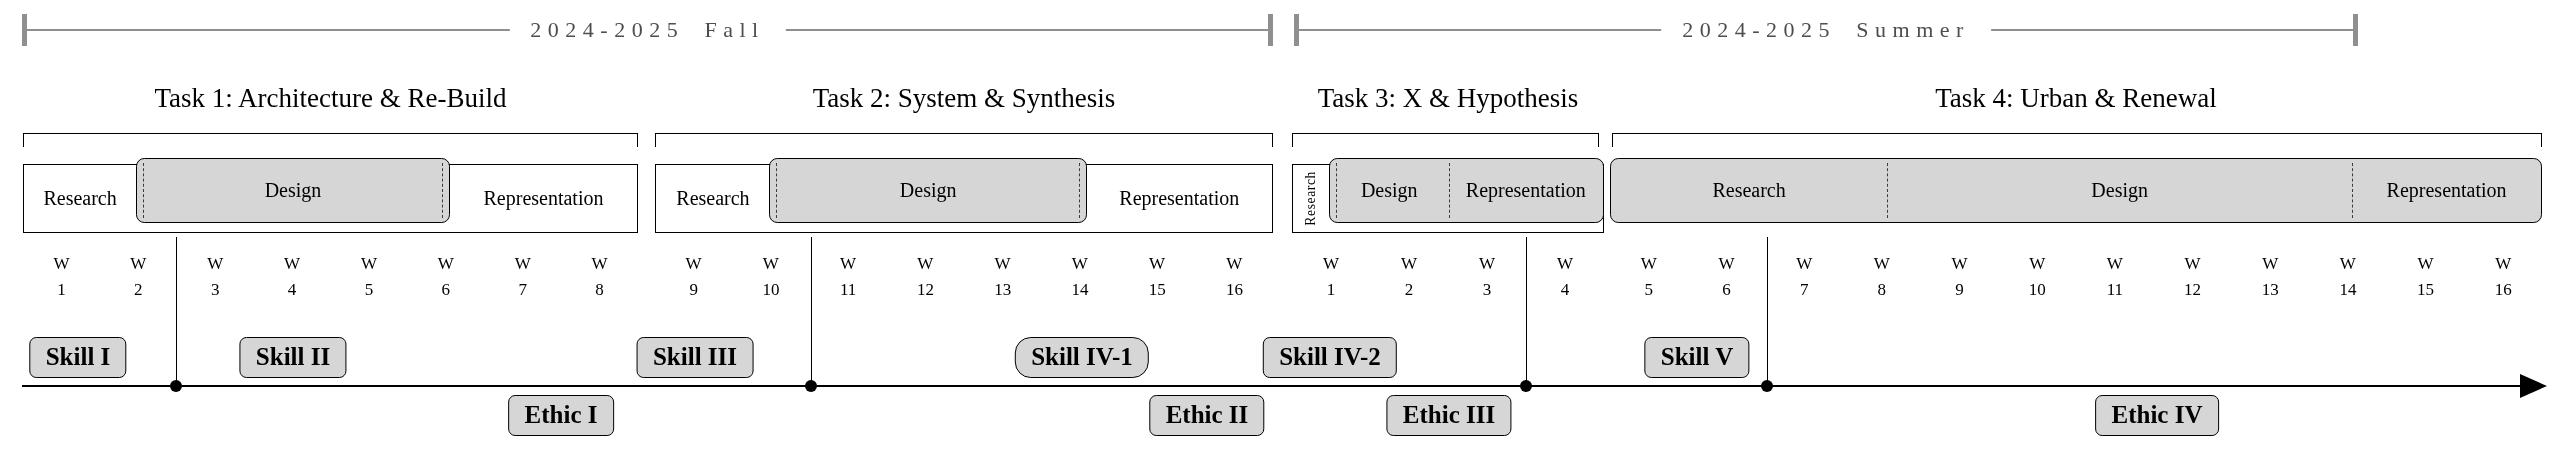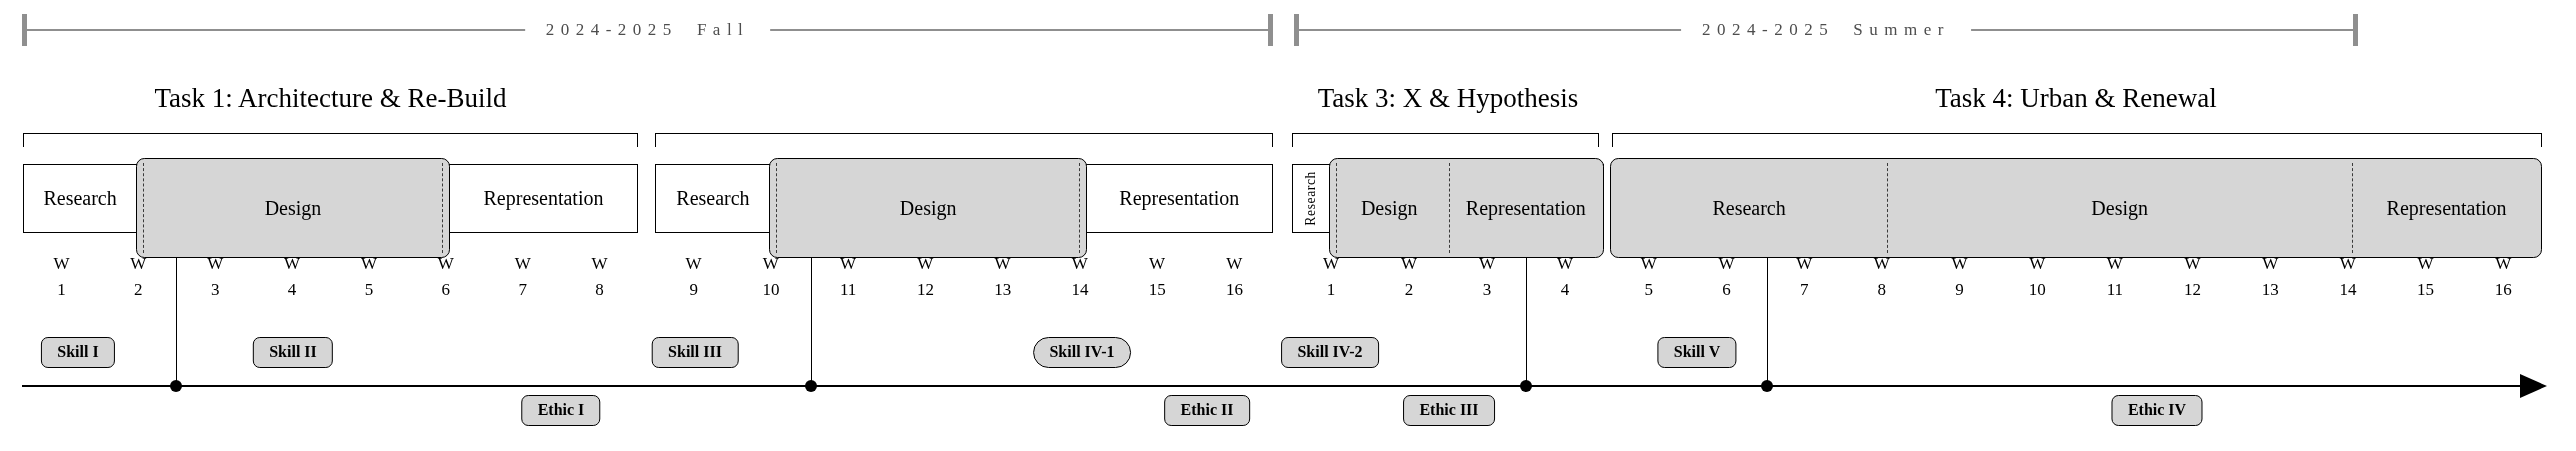--- a/index.html
+++ b/index.html
@@ -7,48 +7,48 @@
     position:relative; width:2576px; height:452px; background:#ffffff;
     font-family:"Liberation Serif","DejaVu Serif",serif; color:#000; overflow:hidden;
   }
   
   .semester{position:absolute; top:14px; height:32px;}
   .sem-line{position:absolute; left:0; right:0; top:15px; height:2.4px; background:#8f8f8f;}
   .sem-tick{position:absolute; top:0; width:5.3px; height:32px; background:#8f8f8f;}
   .sem-tick.left{left:0;} .sem-tick.right{right:0;}
   .sem-label{
     position:absolute; left:50%; top:16px; transform:translate(-50%,-50%);
-    background:#fff; padding:0 21px; font-size:17px; letter-spacing:6.5px; word-spacing:8.3px;
+    background:#fff; padding:0 21px; font-size:22px; letter-spacing:6.5px; word-spacing:8.3px;
     color:#4d4d4d; white-space:nowrap;
   }
   
   .task{position:absolute; top:83px; height:234px;}
   .task-title{position:absolute; top:0; left:-36px; right:-36px; text-align:center; font-size:27px; white-space:nowrap;}
   .bracket{position:absolute; top:50px; left:0; right:0; height:14px;
     border-top:1.5px solid #000; border-left:1.5px solid #000; border-right:1.5px solid #000; box-sizing:border-box;}
   .bar{position:absolute; top:81px; left:0; right:0; height:69px; background:#fff;
     border:1.5px solid #000; box-sizing:border-box;}
   .phase-label{position:absolute; top:0; bottom:0; display:flex; align-items:center; justify-content:center; font-size:20px;}
-  .graybox{position:absolute; top:75px; height:100px; background:#d6d6d6;
+  .graybox{position:absolute; top:75px; height:65px; background:#d6d6d6;
     border:1.8px solid #000; border-radius:8.3px; box-sizing:border-box;}
   .gb-inner{position:absolute; top:0; bottom:0; display:flex; align-items:center; justify-content:center; font-size:20px;}
   .dash{position:absolute; top:3.6px; bottom:3.6px; width:0; border-left:1.2px dashed #3a3a3a;}
   .vert-label{writing-mode:vertical-rl; transform:rotate(180deg); font-size:13.6px; letter-spacing:0.6px;}
   .weeks{position:absolute; top:168px; left:0; right:0; display:flex;}
   .week{flex:1; text-align:center; font-size:17px; line-height:1.55;}
   
   .dropline{position:absolute; top:237px; height:150px; width:1.2px; background:#000;}
   .timeline-line{position:absolute; left:22px; top:385px; width:2500px; height:1.8px; background:#000;}
   .arrowhead{position:absolute; left:2520px; top:374px; width:0; height:0;
     border-top:12.4px solid transparent; border-bottom:12.4px solid transparent; border-left:27px solid #000;}
   .dot{position:absolute; top:380px; width:12px; height:12px; background:#000; border-radius:50%; transform:translateX(-50%);}
   
   .badge{position:absolute; transform:translateX(-50%); background:#d6d6d6;
     border:1.5px solid #000; border-radius:7px; padding:5.3px 15.4px;
-    font-size:16px; font-weight:bold; white-space:nowrap; box-sizing:border-box;}
+    font-size:25px; font-weight:bold; white-space:nowrap; box-sizing:border-box;}
   .skill{top:337px;} .ethic{top:395px;}
 </style>
 </head>
 <body>
 
 <div class="stage">
 
   <div class="semester" style="left:22px; width:1251px;">
     <div class="sem-line"></div>
     <div class="sem-tick left"></div>
@@ -109,20 +109,21 @@
           <div>7</div>
         </div>
         <div class="week">
           <div>W</div>
           <div>8</div>
         </div>
       </div>
   </div>
 
   <div class="task" style="left:655px; width:618px;">
+    <div class="task-title">Task 2: System &amp; Synthesis</div>
     <div class="bracket"></div>
     <div class="bar">
       <div class="phase-label" style="left:0; width:18.5%;">Research</div>
       <div class="phase-label" style="left:69.9%; width:30.1%;">Representation</div>
     </div>
     <div class="graybox" style="left:18.5%; width:51.4%;">
       <div class="dash" style="left:6px;"></div>
       <div class="dash" style="right:6px;"></div>
       <div class="gb-inner" style="left:0; right:0;">Design</div>
     </div>

